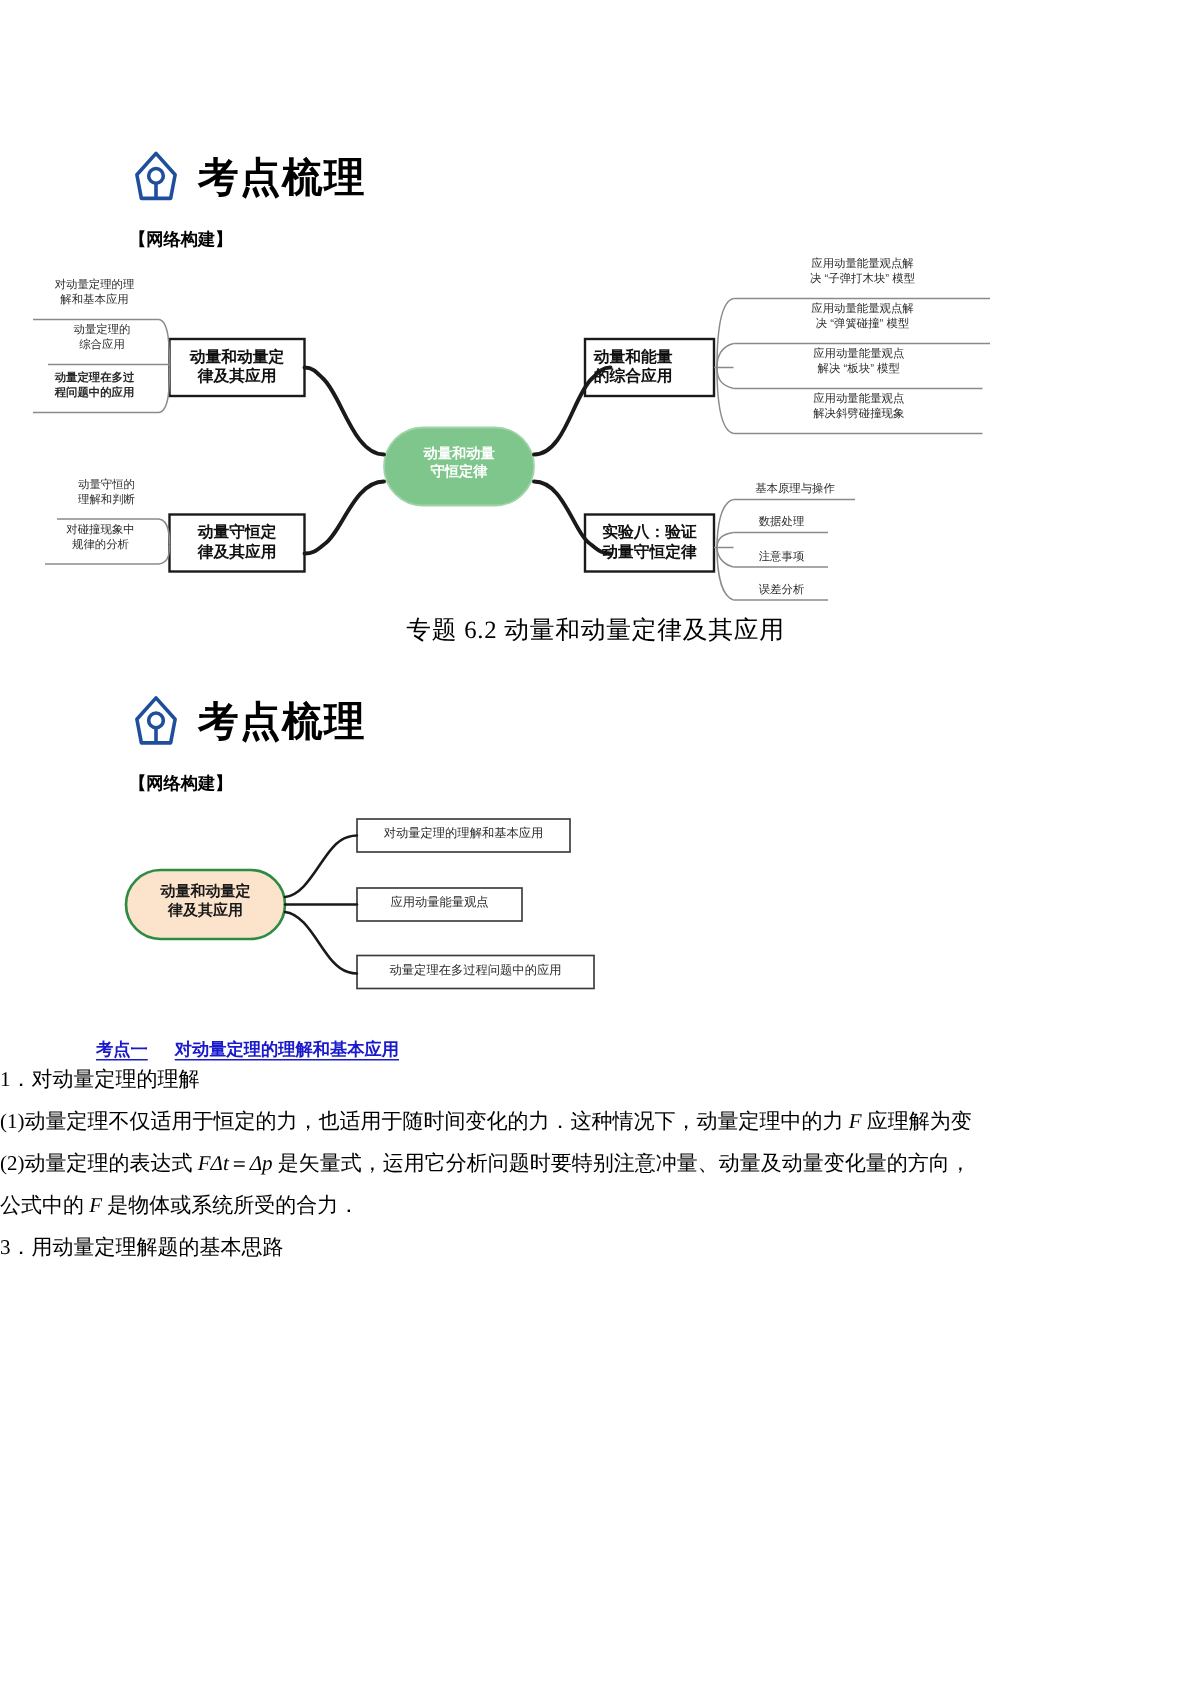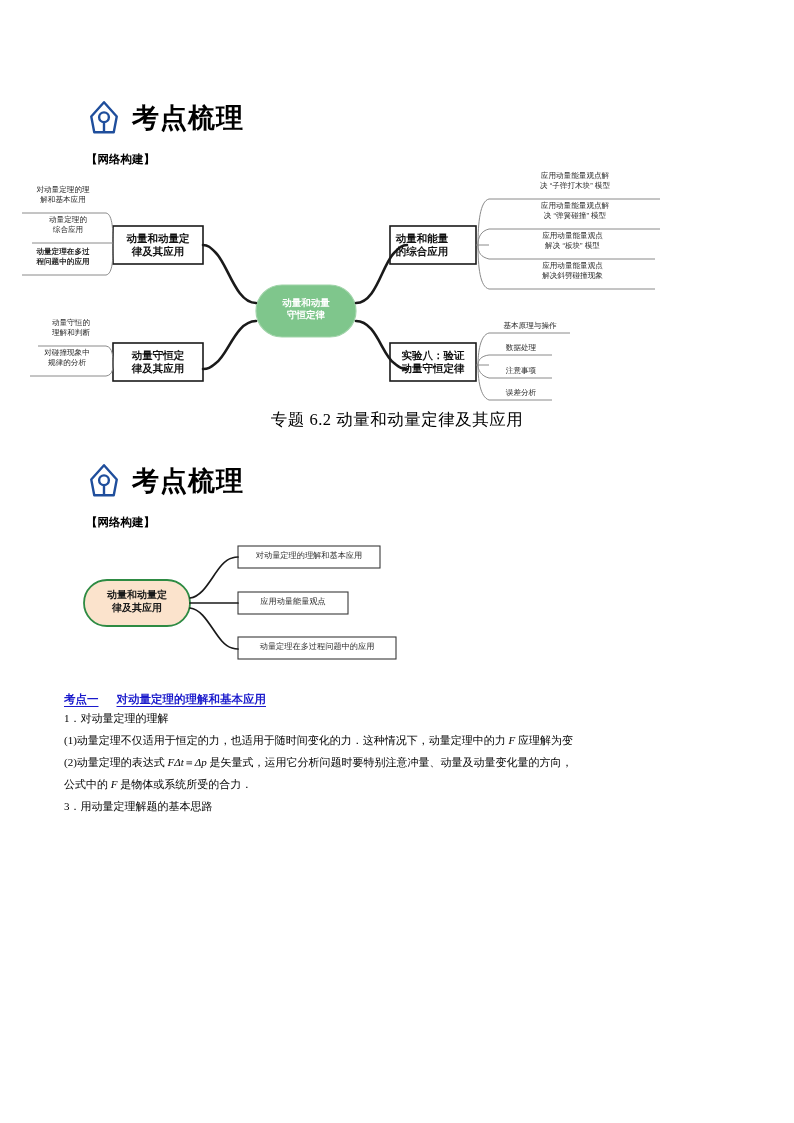--- a/index.html
+++ b/index.html
@@ -123,24 +123,23 @@
   .kaodian-line .kd-label {
     text-decoration: underline;
     text-underline-offset: 3px;
   }
   .kaodian-line .kd-title {
     text-decoration: underline;
     text-underline-offset: 3px;
     margin-left: 18px;
   }
   .body-p {
-    padding-left: 64px;
     padding-right: 58px;
     font-family: "Liberation Serif", "DejaVu Serif", serif;
-    font-size: 11px;
+    font-size: 14px;
     line-height: 2.0;
     color: #000;
     text-align: justify;
   }
   .ital {
     font-family: "Liberation Serif", "DejaVu Serif", serif;
     font-style: italic;
   }
 </style>
 </head>

